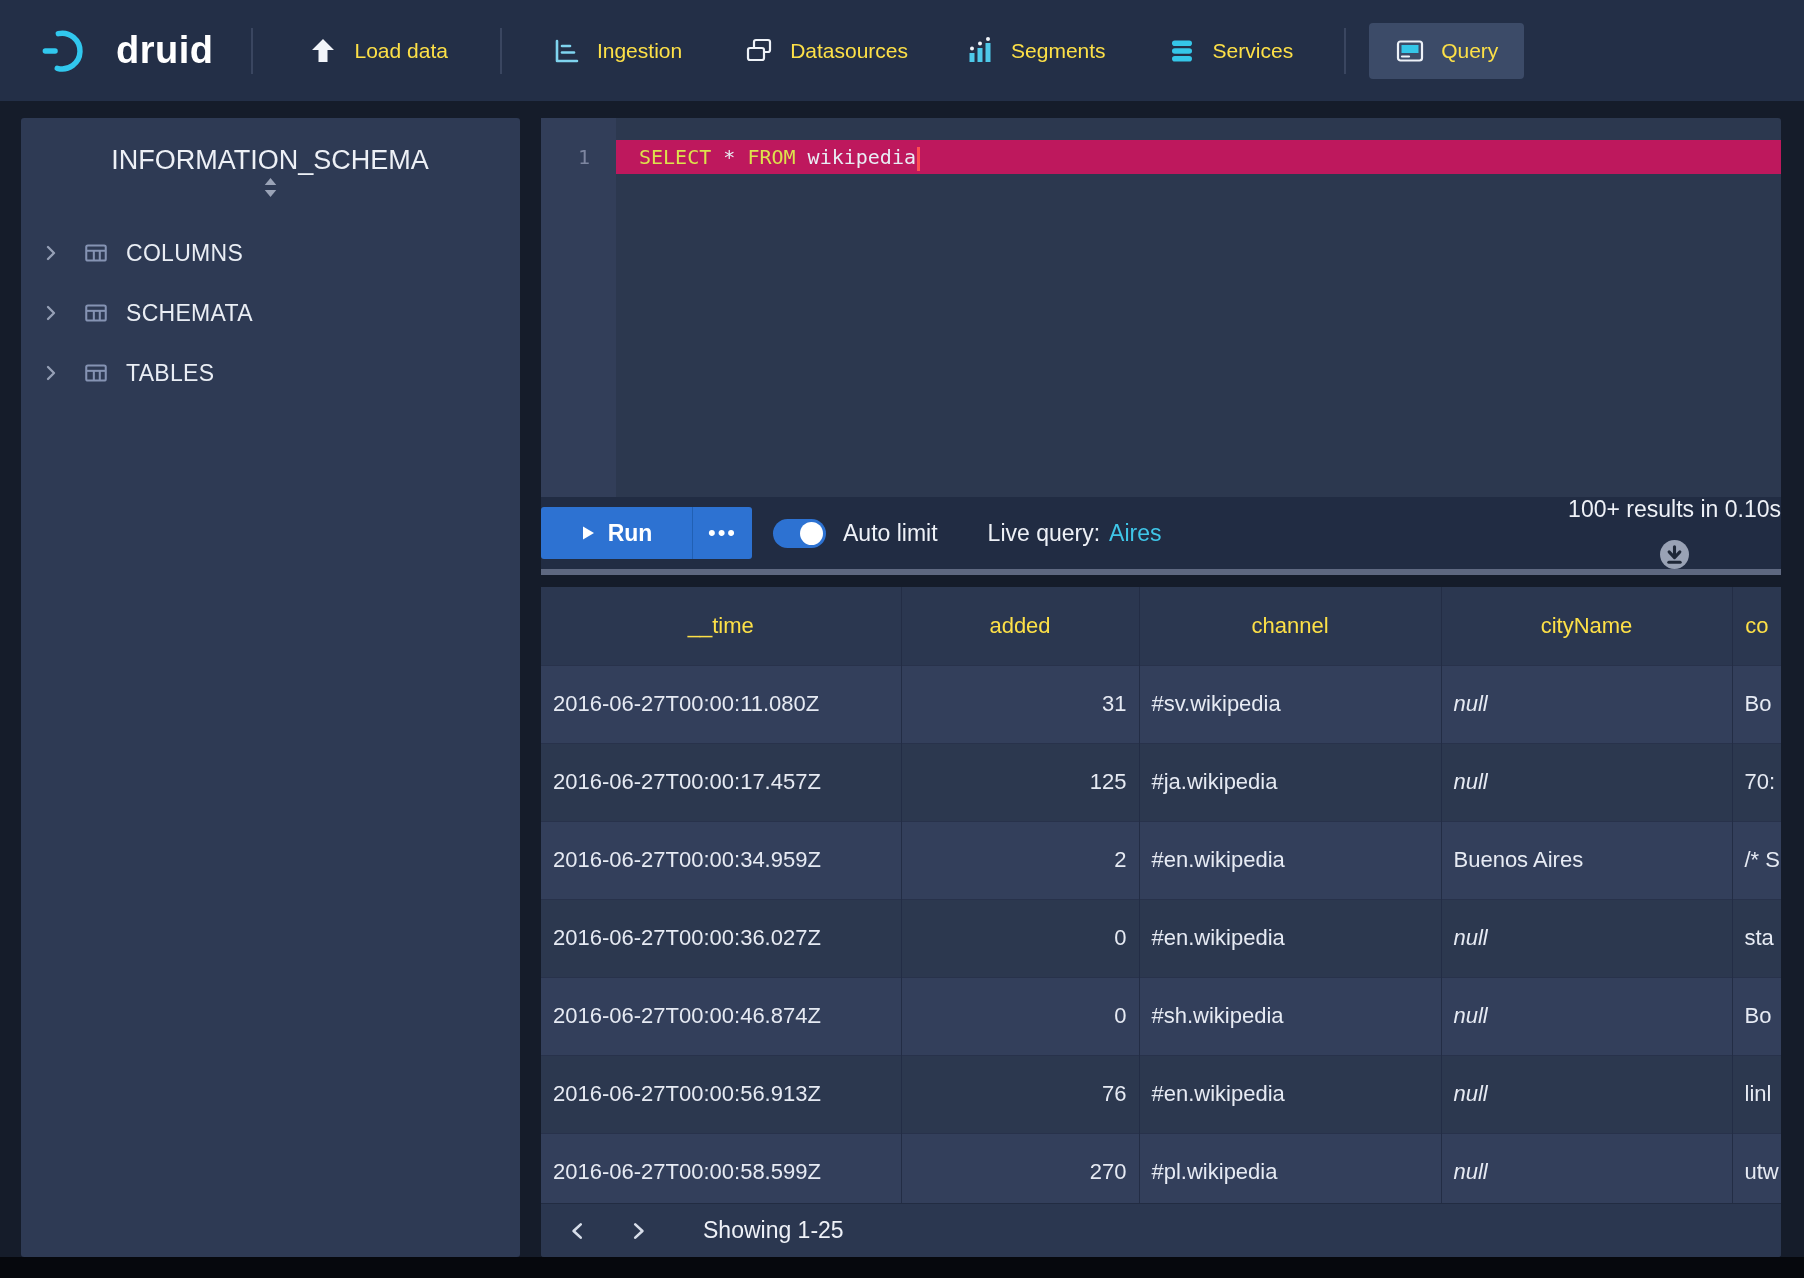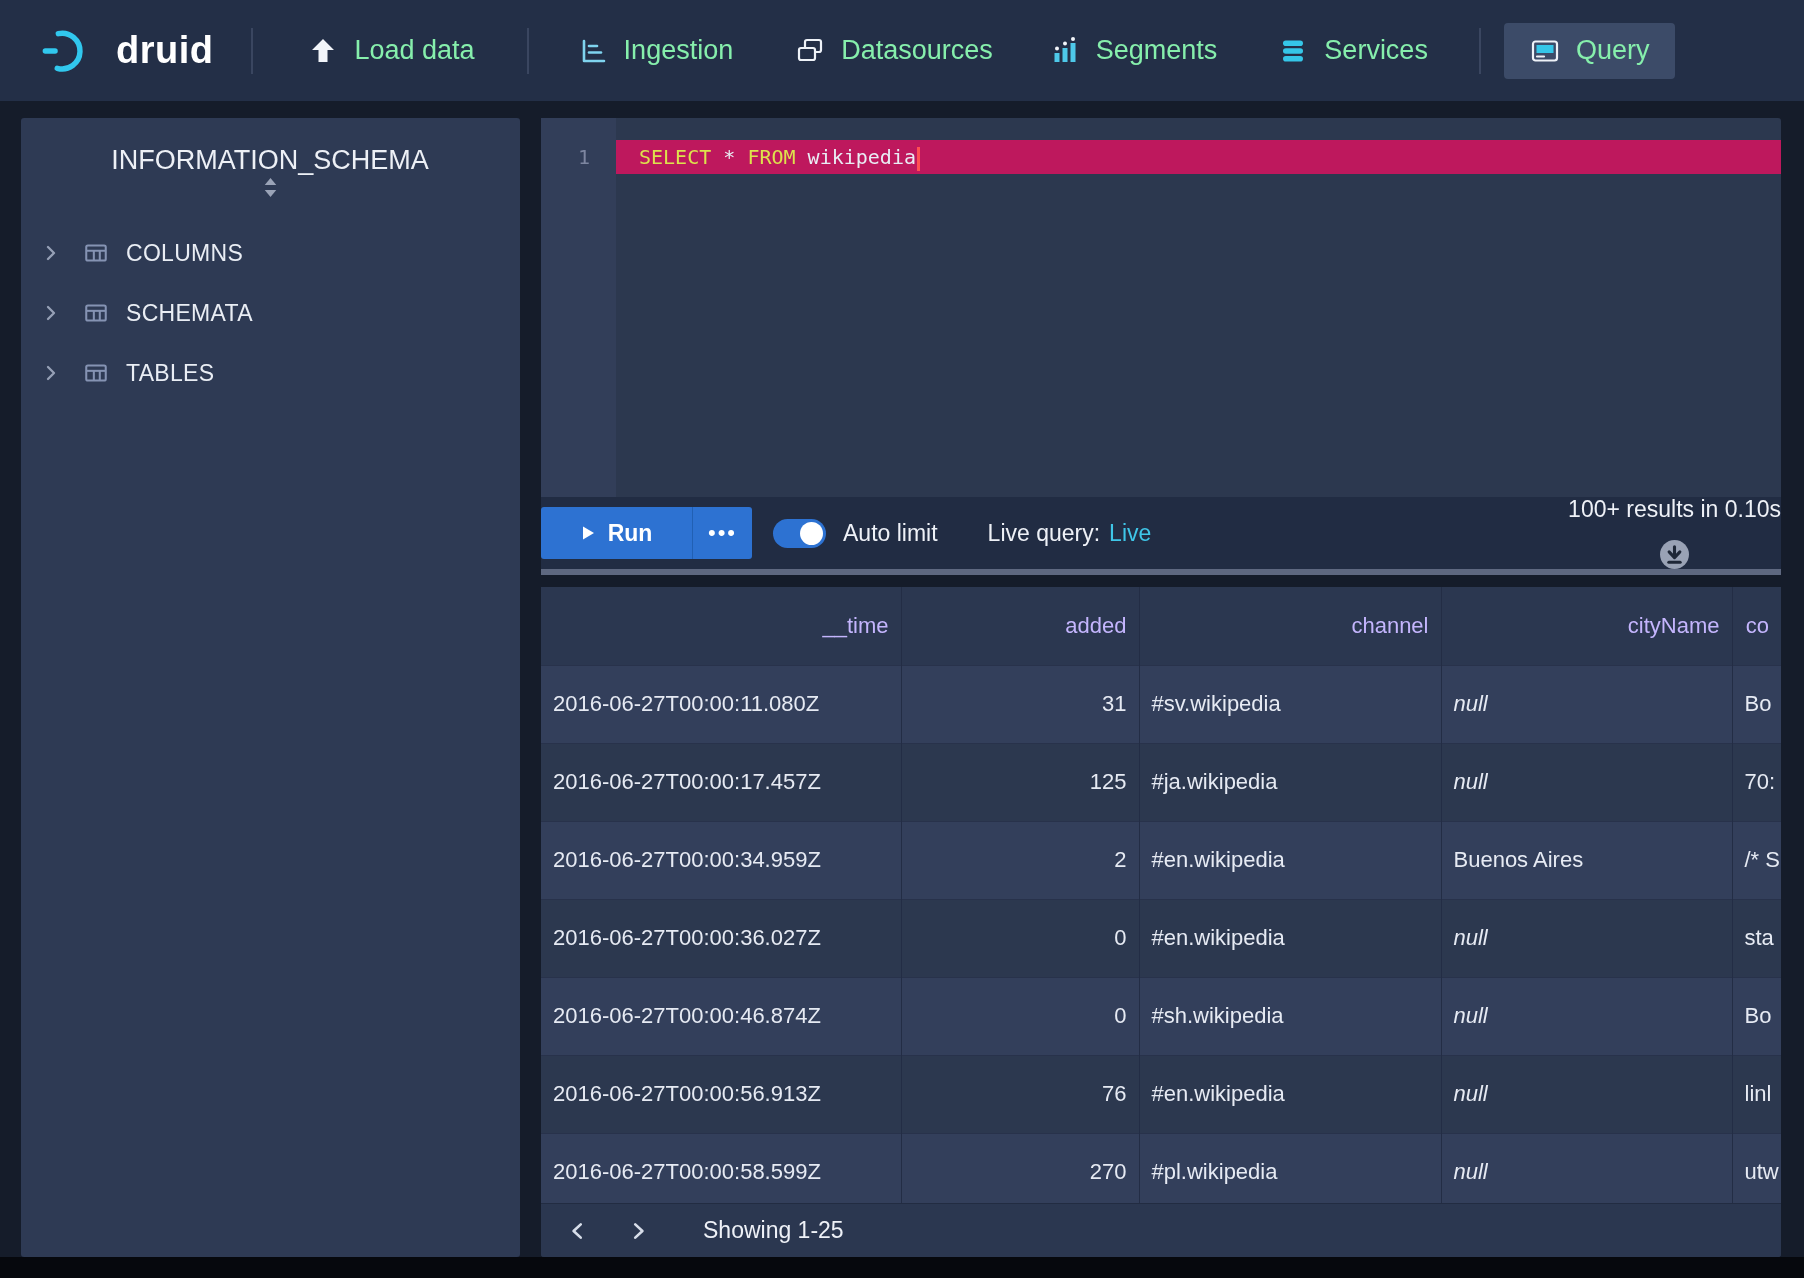--- a/index.html
+++ b/index.html
@@ -6,21 +6,21 @@
   html,body { background:#000; }
   body { font-family:"Liberation Sans", sans-serif; }
   .app { position:relative; width:1804px; height:1278px; background:#151c2a; overflow:hidden; color:#e7ebf3; }
 
   
   .topnav { display:flex; align-items:center; height:101px; background:#232f47; padding-left:41px; }
   .logo { display:flex; align-items:center; gap:16px; cursor:pointer; }
   .logo-ic { width:52px; height:52px; }
   .logo-text { font-size:38px; font-weight:700; letter-spacing:.5px; color:#ffffff;margin-left:7px; }
   .v-div { width:2px; height:46px; background:#3a4660; }
-  .nav-item { display:flex; align-items:center; gap:16px; font-size:27px; color:#86efac; cursor:pointer; white-space:nowrap; }
+  .nav-item { display:flex; align-items:center; gap:16px; font-size:21px; color:#fde047; cursor:pointer; white-space:nowrap; }
   .nav-ic { width:30px; height:30px; flex:none; }
   [data-name="nav-divider-1"] { margin-left:38px; }
   [data-name="nav-item-load-data"] { margin-left:55px; }
   [data-name="nav-divider-2"] { margin-left:52px; }
   [data-name="nav-item-ingestion"] { margin-left:49px; }
   [data-name="nav-item-datasources"] { margin-left:62px; }
   [data-name="nav-item-segments"] { margin-left:57px; }
   [data-name="nav-item-services"] { margin-left:61px; }
   [data-name="nav-divider-3"] { margin-left:51px; }
   .query-pill { margin-left:23px; background:#3c4b68; height:56px; padding:0 26px; border-radius:4px; }
@@ -70,21 +70,21 @@
 
   .splitter { height:6px; background:#5e6880; cursor:row-resize; }
   .gap12 { height:12px; }
 
   
   .table-panel { flex:1; display:flex; flex-direction:column; overflow:hidden; background:#2c384f; border-radius:0 0 3px 3px; }
   .table-scroll { flex:1; overflow:hidden; }
   table.results { width:100%; border-collapse:collapse; table-layout:fixed; }
   col.c0 { width:360px; } col.c1 { width:238px; } col.c2 { width:302px; } col.c3 { width:291px; } col.c4 { width:auto; }
   table.results tr { height:78px; }
-  table.results th { text-align:right; font-weight:400; font-size:22px; color:#c4b5fd; background:#2b3750;
+  table.results th { text-align:center; font-weight:400; font-size:22px; color:#fde047; background:#2b3750;
                      padding:0 12px; border-left:1px solid #232d45; white-space:nowrap; overflow:hidden; cursor:pointer; }
   table.results th:first-child { border-left:none; }
   table.results td { font-size:22px; color:#e6eaf3; padding:0 12px; border-left:1px solid #232d45;
                      border-top:1px solid #28324b; white-space:nowrap; overflow:hidden; }
   table.results td:first-child { border-left:none; }
   table.results tbody tr:nth-child(odd) td { background:#333f5b; }
   table.results tbody tr:nth-child(even) td { background:#2c384f; }
   td.num { text-align:right; padding-right:160px; }
   td.null-val { font-style:italic; color:#b2bacc; }
 
@@ -248,21 +248,21 @@
             <span data-name="more-icon">•••</span>
           </button>
         </div>
 
         <div class="toggle" data-name="auto-limit-toggle">
           <div class="toggle-knob" data-name="toggle-knob"></div>
         </div>
         <span class="toggle-label" data-name="auto-limit-label">Auto limit</span>
 
         <span class="live-query" data-name="live-query">
-          <span data-name="live-query-label">Live query:</span><span class="val" data-name="live-query-value">Live</span>
+          <span data-name="live-query-label">Live query:</span><span class="val" data-name="live-query-value">Aires</span>
         </span>
 
         <div class="results-info" data-name="results-info">
           <span data-name="results-summary">100+ results in 0.10s</span>
           <button class="dl-btn" data-name="download-button">
             <svg data-name="download-icon" viewBox="0 0 30 30">
               <circle cx="15" cy="15" r="14" fill="#99a2b5"></circle>
               <line x1="15" y1="7.5" x2="15" y2="17" stroke="#1e2737" stroke-width="3" stroke-linecap="round"></line>
               <polyline points="9.8,12.5 15,18 20.2,12.5" fill="none" stroke="#1e2737" stroke-width="3" stroke-linecap="round" stroke-linejoin="round"></polyline>
               <line x1="9.5" y1="22.5" x2="20.5" y2="22.5" stroke="#1e2737" stroke-width="3" stroke-linecap="round"></line>

